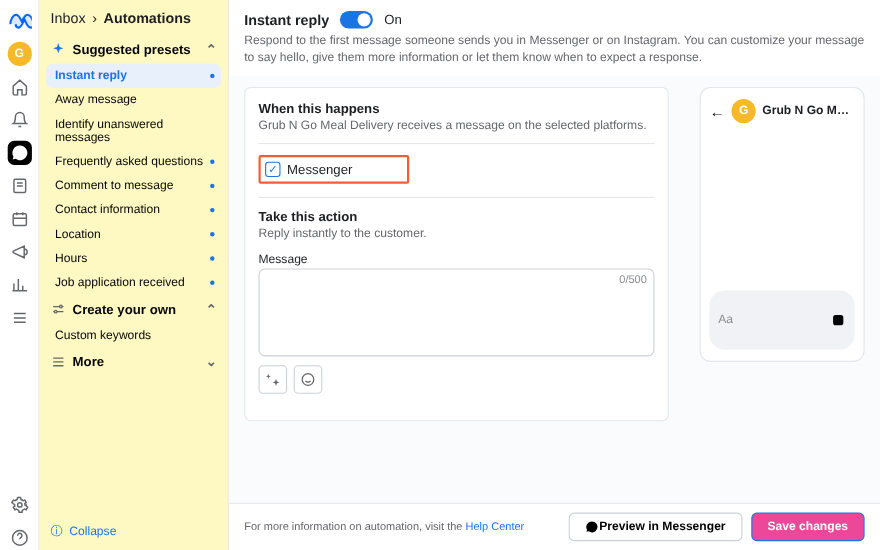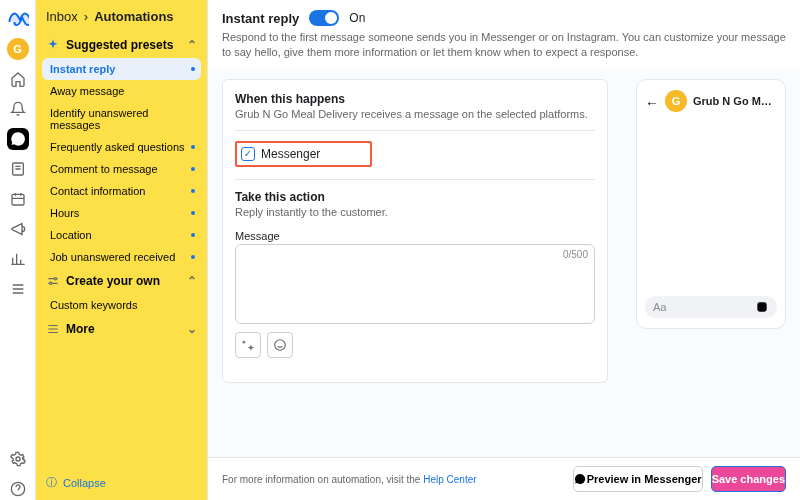--- a/index.html
+++ b/index.html
@@ -4,21 +4,21 @@
 <style>
 *{box-sizing:border-box;margin:0;padding:0;font-family:-apple-system,BlinkMacSystemFont,"Segoe UI",Helvetica,Arial,sans-serif}
 body{background:#f5f6f7;color:#1c1e21;font-size:12px;overflow:hidden}
 .app{display:flex;height:500px;width:800px}
 .rail{width:36px;background:#fff;border-right:1px solid #e4e6eb;display:flex;flex-direction:column;align-items:center;padding-top:8px;gap:8px}
 .rail .logo{width:22px;height:22px}
 .rail .avatar{width:22px;height:22px;border-radius:50%;background:#f7b928;color:#fff;display:flex;align-items:center;justify-content:center;font-size:11px;font-weight:600}
 .rail .ico{width:22px;height:22px;display:flex;align-items:center;justify-content:center;color:#65676b;border-radius:6px;cursor:pointer}
 .rail .ico.active{background:#000;color:#fff}
 .rail .spacer{flex:1}
-.panel{width:172px;background:#fde047;border-right:1px solid #e4e6eb;display:flex;flex-direction:column}
+.panel{width:172px;background:#fef9c3;border-right:1px solid #e4e6eb;display:flex;flex-direction:column}
 .crumbs{height:32px;display:flex;align-items:center;gap:6px;padding:0 10px;font-size:13px}
 .crumbs .cur{font-weight:700}
 .sect{display:flex;align-items:center;padding:6px 10px;gap:6px;font-size:12px;font-weight:600;color:#050505;cursor:pointer}
 .sect .chev{margin-left:auto;color:#65676b}
 .plist{padding:0 6px}
 .pitem{display:flex;align-items:center;padding:5px 8px;font-size:11px;color:#050505;border-radius:6px;cursor:pointer;position:relative}
 .pitem.sel{background:#e7f0fb;color:#1b74e4;font-weight:600}
 .pitem .dot{position:absolute;right:6px;width:4px;height:4px;border-radius:50%;background:#1b74e4}
 .collapse{margin-top:auto;padding:10px;display:flex;align-items:center;gap:6px;color:#1b74e4;font-size:11px;cursor:pointer}
 .main{flex:1;display:flex;flex-direction:column;background:#fafbfc;overflow:hidden}
@@ -38,26 +38,26 @@
 .hr{border:none;border-top:1px solid #e4e6eb;margin:10px 0}
 .msgbox{border:1px solid #ccd0d5;border-radius:6px;min-height:80px;padding:6px;position:relative}
 .counter{position:absolute;top:4px;right:6px;font-size:10px;color:#8a8d91}
 .toolbar{display:flex;gap:6px;margin-top:8px}
 .tbtn{width:26px;height:26px;border:1px solid #ccd0d5;border-radius:4px;display:flex;align-items:center;justify-content:center;cursor:pointer;color:#65676b;background:#fff}
 .preview{width:150px;background:#fff;border:1px solid #e4e6eb;border-radius:10px;padding:10px 8px;display:flex;flex-direction:column;height:250px}
 .phead{display:flex;align-items:center;gap:6px;margin-bottom:8px}
 .phead .back{font-size:14px;color:#050505;cursor:pointer}
 .phead .pav{width:22px;height:22px;border-radius:50%;background:#f7b928;color:#fff;display:flex;align-items:center;justify-content:center;font-size:11px;font-weight:600}
 .phead .pn{font-size:11px;font-weight:700;white-space:nowrap;overflow:hidden;text-overflow:ellipsis;flex:1}
-.pfoot{margin-top:auto;display:flex;align-items:center;background:#f0f2f5;border-radius:14px;padding:4px 8px}
+.pfoot{margin-top:auto;display:flex;align-items:center;background:#f0f2f5;border-radius:14px;padding:20px 8px}
 .pfoot .ph{flex:1;color:#8a8d91;font-size:11px}
 .mfoot{background:#fff;border-top:1px solid #e4e6eb;padding:8px 14px;display:flex;align-items:center;gap:8px}
 .mfoot .info{font-size:10px;color:#65676b}
 .mfoot .info a{color:#1b74e4;text-decoration:none}
-.btn{padding:6px 0;border-radius:5px;font-size:11px;font-weight:600;cursor:pointer;border:1px solid #ccd0d5;background:#fff;display:flex;gap:1px}
+.btn{padding:6px 14px;border-radius:5px;font-size:11px;font-weight:600;cursor:pointer;border:1px solid #ccd0d5;background:#fff;display:flex;gap:1px}
 .btn.primary{background:#ec4899;color:#fff;border-color:#1b74e4}
 svg{display:block}
 </style>
 </head>
 <body>
 
 <div class="app">
 
   <div class="rail">
     <div class="logo">
@@ -158,29 +158,29 @@
         </div>
       <div class="pitem">
           <span>Comment to message</span>
           <span class="dot"></span>
         </div>
       <div class="pitem">
           <span>Contact information</span>
           <span class="dot"></span>
         </div>
       <div class="pitem">
+          <span>Location</span>
+          <span class="dot"></span>
+        </div>
+      <div class="pitem">
           <span>Hours</span>
           <span class="dot"></span>
         </div>
       <div class="pitem">
-          <span>Location</span>
-          <span class="dot"></span>
-        </div>
-      <div class="pitem">
-          <span>Job unanswered received</span>
+          <span>Job application received</span>
           <span class="dot"></span>
         </div>
     </div>
 
     <div class="sect">
       <span style="color:#65676b">
         <svg width="14" height="14" viewBox="0 0 24 24" fill="none" stroke="currentColor" stroke-width="2">
             <path d="M4 8h10M18 8h2M4 16h2M10 16h10"></path>
             <circle cx="16" cy="8" r="2"></circle>
             <circle cx="8" cy="16" r="2"></circle>

